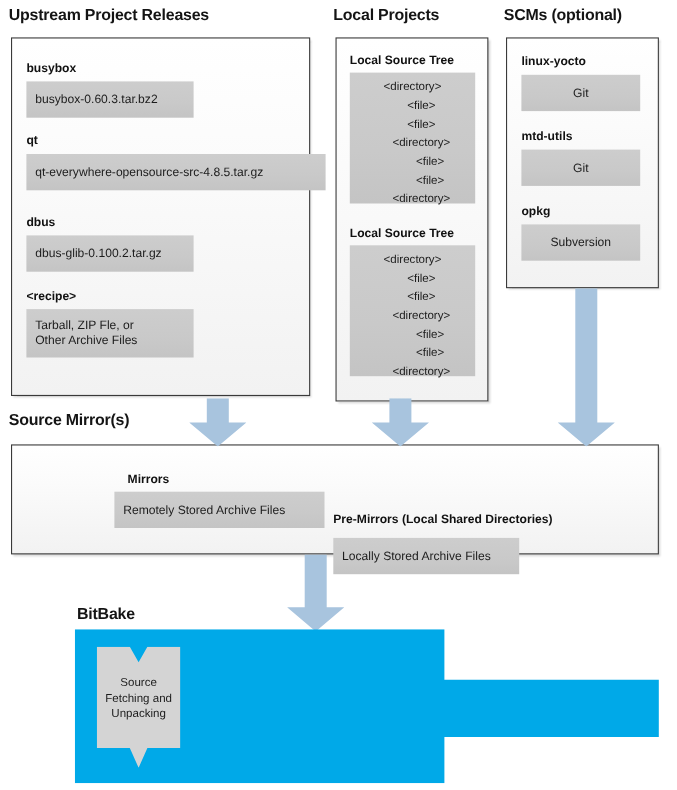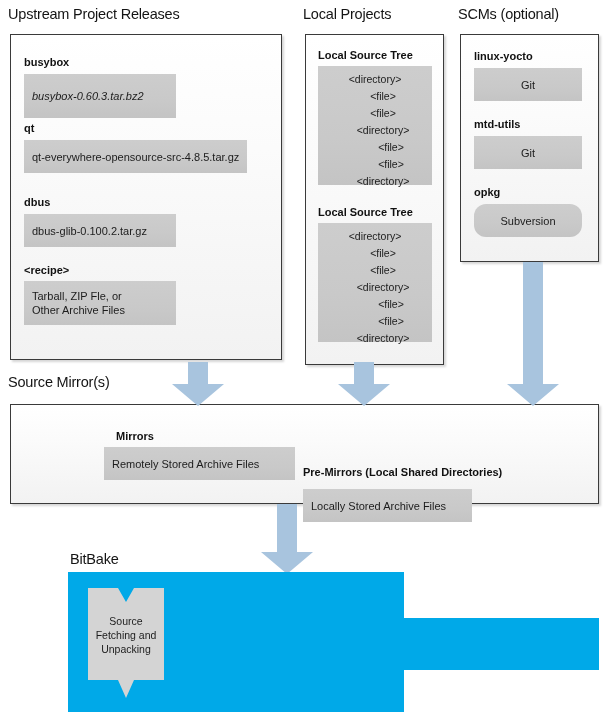--- a/index.html
+++ b/index.html
@@ -13,21 +13,21 @@
     position: relative;
     font-family: "Liberation Sans", "DejaVu Sans", sans-serif;
     color: #1a1a1a;
     overflow: hidden;
   }
 
   
   .section-heading {
     position: absolute;
     font-size: 14.5px;
-    font-weight: normal;
+    font-weight: bold;
     color: #141414;
     letter-spacing: -0.2px;
     white-space: nowrap;
   }
   #h-upstream { left: 8px;  top: 6px; }
   #h-local    { left: 303px; top: 6px; }
   #h-scms     { left: 458px; top: 6px; }
   #h-mirror   { left: 8px;  top: 374px; }
   #h-bitbake  { left: 70px; top: 551px; }
 
@@ -59,23 +59,23 @@
     color: #1c1c1c;
     box-sizing: border-box;
     display: flex;
     align-items: center;
   }
   .gray-box.left  { justify-content: flex-start; padding-left: 8px; }
   .gray-box.center{ justify-content: center; }
 
   
   #lbl-busybox  { left: 24px; top: 56px; }
-  #box-busybox  { left: 24px; top: 74px;  width: 152px; height: 44px; font-style: italic; }
+  #box-busybox  { left: 24px; top: 74px;  width: 152px; height: 33px; }
   #lbl-qt       { left: 24px; top: 122px; }
-  #box-qt       { left: 24px; top: 140px; width: 223px; height: 33px; }
+  #box-qt       { left: 24px; top: 140px; width: 272px; height: 33px; }
   #lbl-dbus     { left: 24px; top: 196px; }
   #box-dbus     { left: 24px; top: 214px; width: 152px; height: 33px; }
   #lbl-recipe   { left: 24px; top: 264px; }
   #box-recipe   { left: 24px; top: 281px; width: 152px; height: 44px;
                   flex-direction: column; align-items: flex-start;
                   justify-content: center; line-height: 14px; }
 
   
   #lbl-tree1 { left: 318px; top: 49px; }
   #box-tree1 { left: 318px; top: 66px; width: 114px; height: 119px; }
@@ -94,21 +94,21 @@
   .tree .lvl0 { padding-left: 0px; }
   .tree .lvl1 { padding-left: 16px; }
   .tree .lvl2 { padding-left: 32px; }
 
   
   #lbl-yocto  { left: 474px; top: 50px; }
   #box-yocto  { left: 474px; top: 68px;  width: 108px; height: 33px; }
   #lbl-mtd    { left: 474px; top: 118px; }
   #box-mtd    { left: 474px; top: 136px; width: 108px; height: 33px; }
   #lbl-opkg   { left: 474px; top: 186px; }
-  #box-opkg   { left: 474px; top: 204px; width: 108px; height: 33px; border-radius: 12px; }
+  #box-opkg   { left: 474px; top: 204px; width: 108px; height: 33px; }
 
   
   #lbl-mirrors     { left: 104px; top: 430px; padding-left: 12px; }
   #box-mirrors     { left: 104px; top: 447px; width: 191px; height: 33px; }
   #lbl-premirrors  { left: 303px; top: 430px; margin-top: 36px; }
   #box-premirrors  { left: 303px; top: 447px; width: 169px; height: 33px; margin-top: 42px; }
 
   
   .arrow {
     position: absolute;

